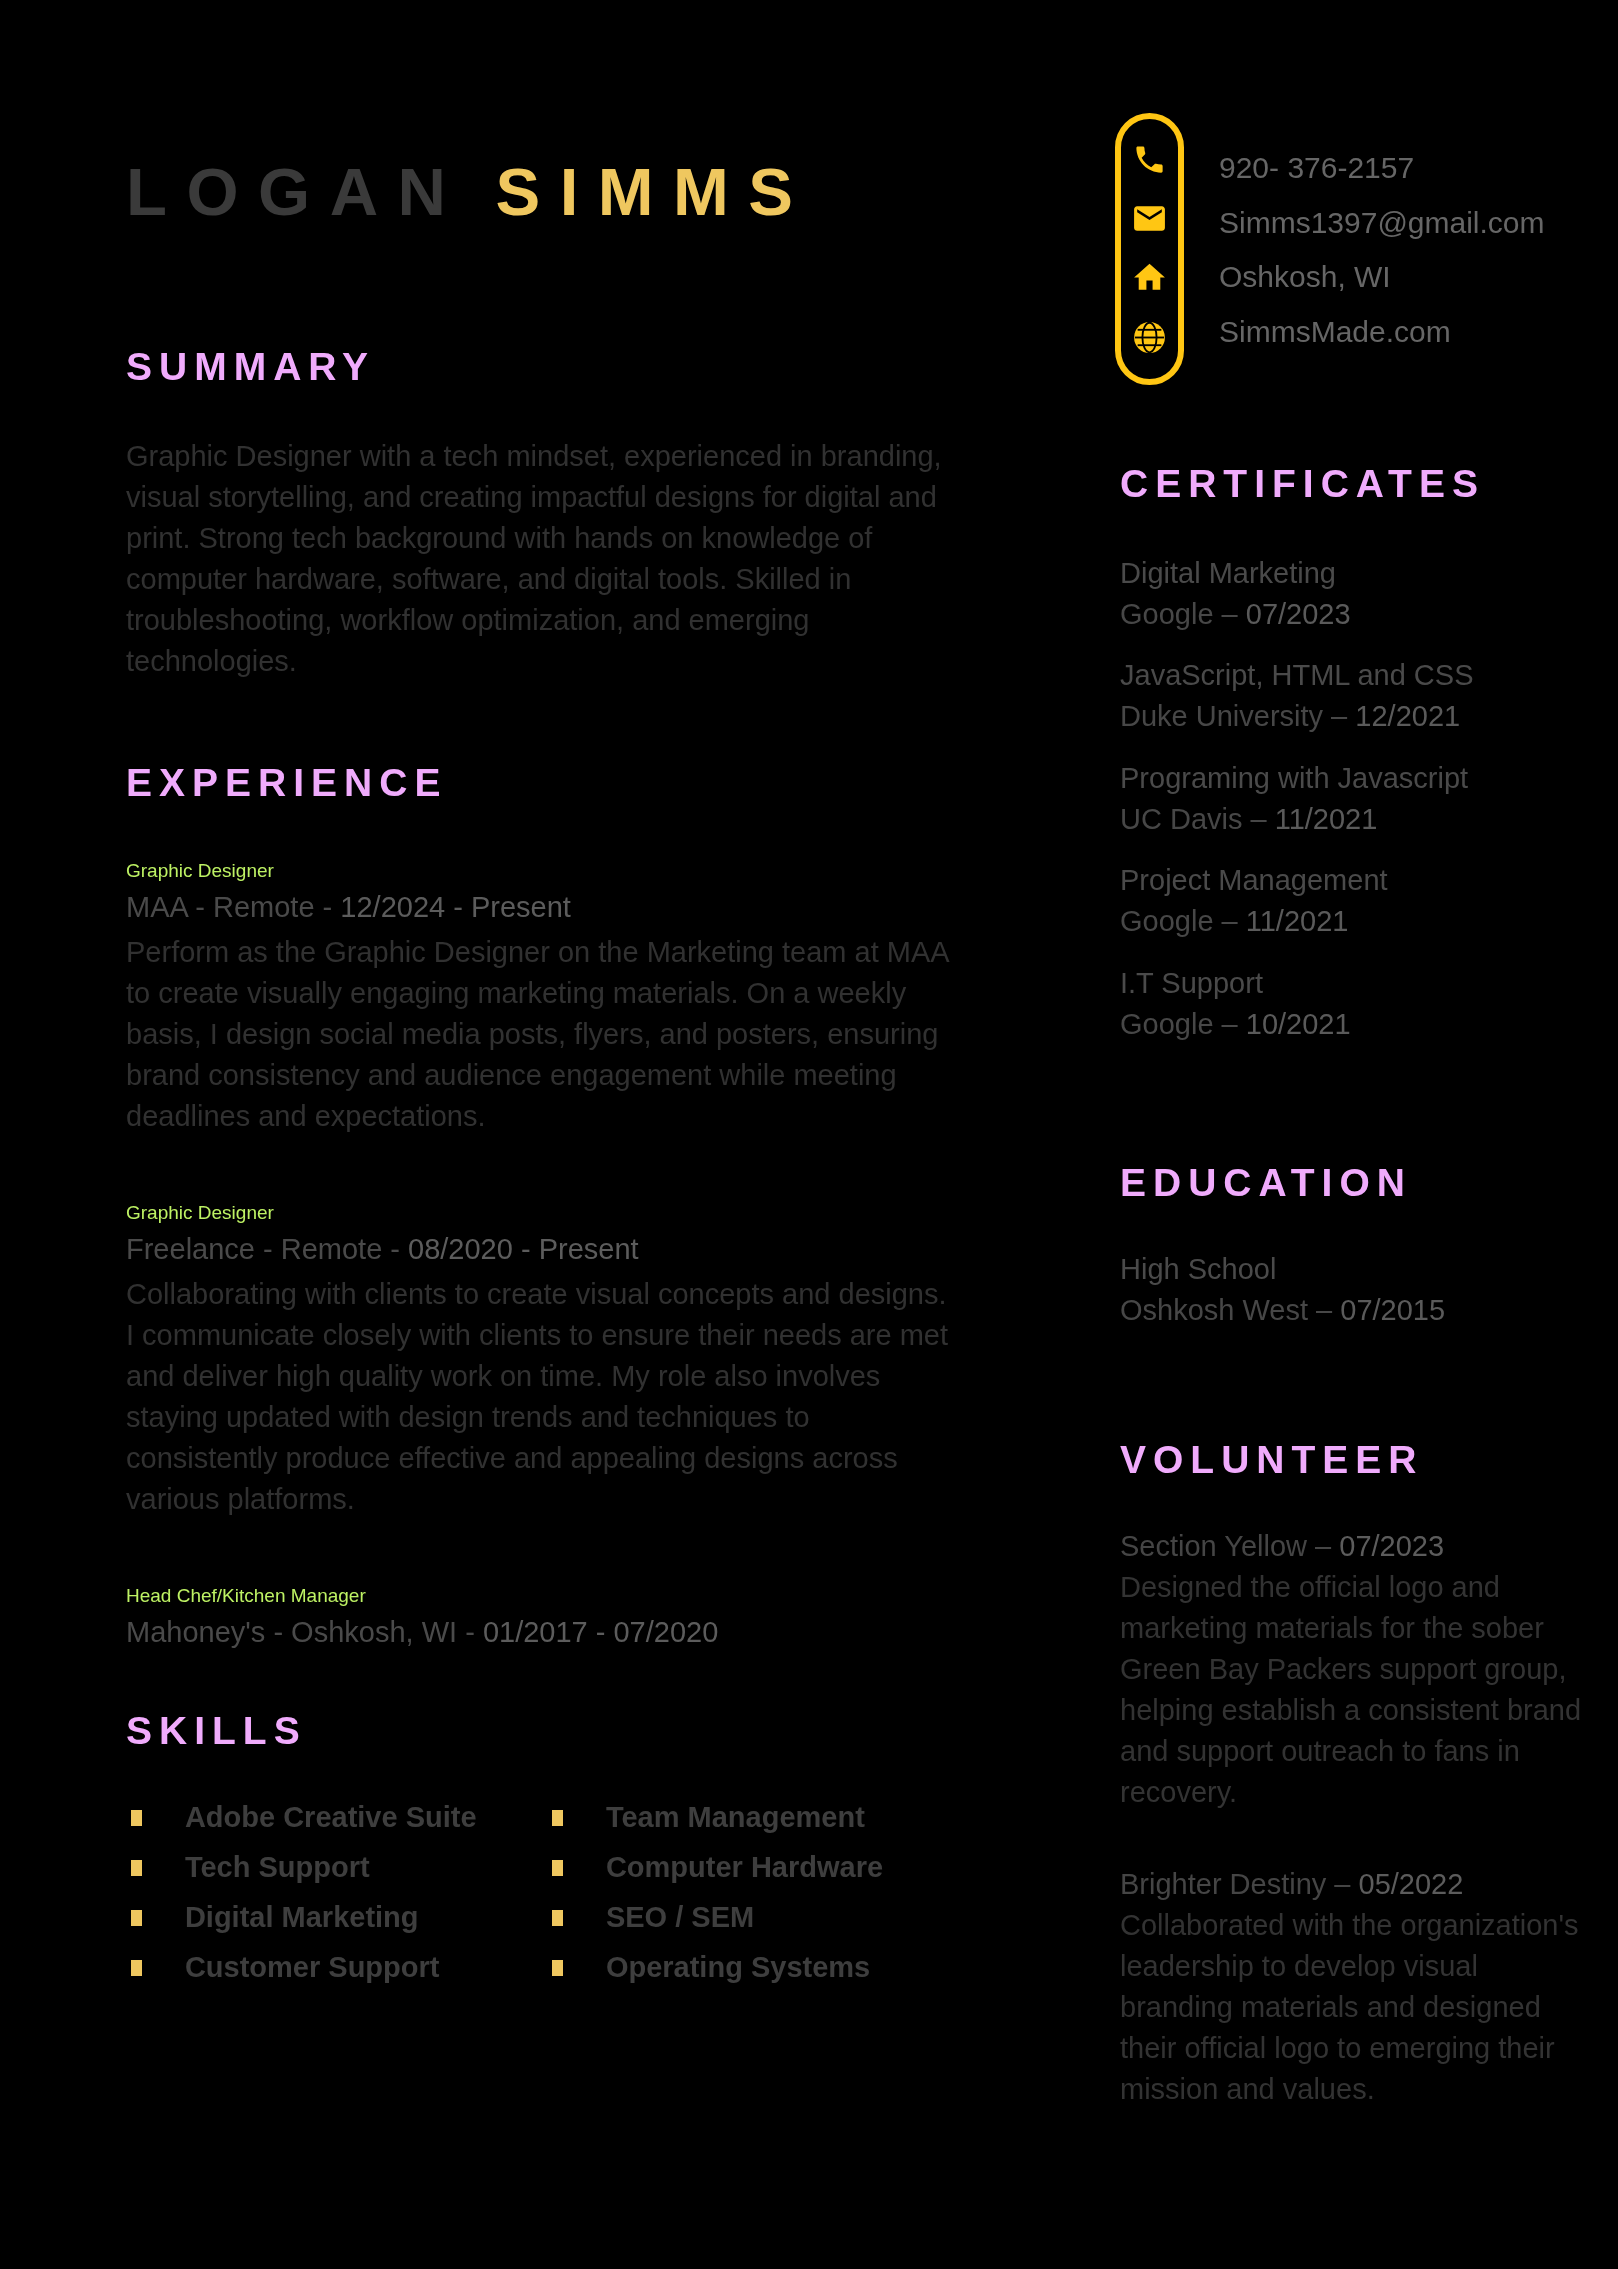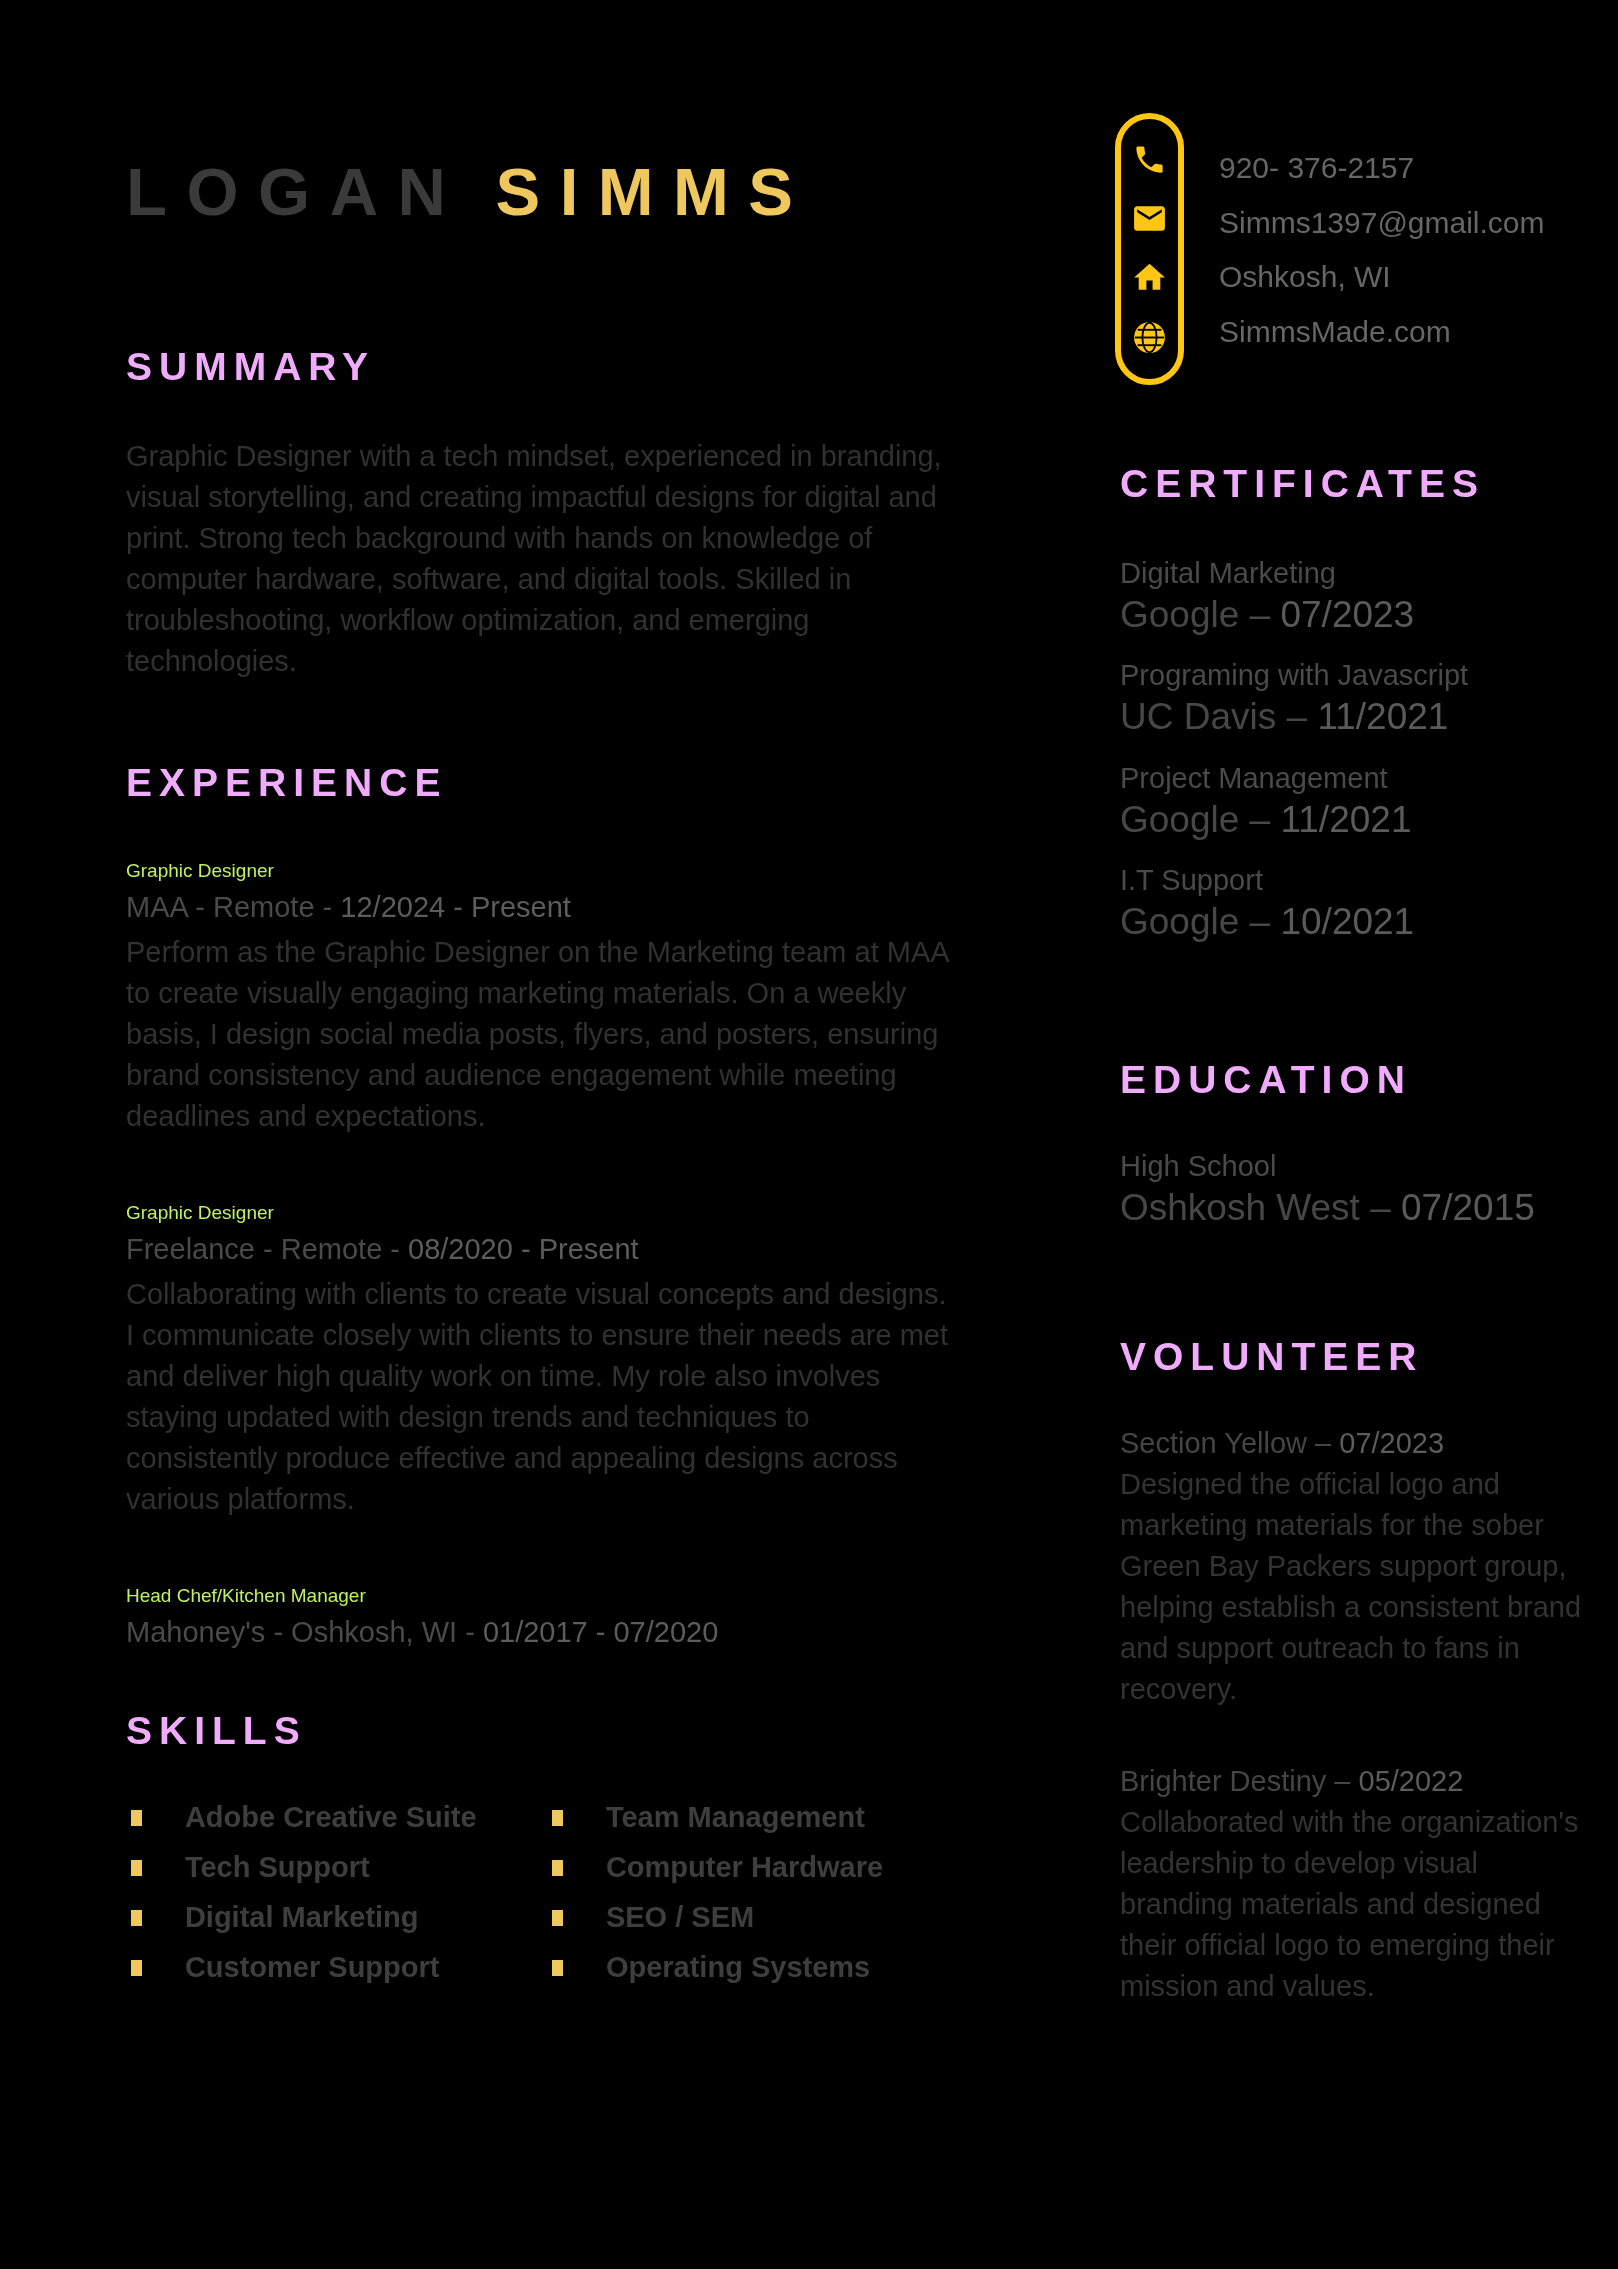--- a/index.html
+++ b/index.html
@@ -60,21 +60,21 @@
     margin:0 0 15px 0;padding-left:5.3px;
     font-size:29px;line-height:35px;font-weight:700;color:#3E3E3E;
   }
   .sq{
     display:inline-block;width:10.6px;height:16px;
     background:#EFC75F;margin-right:43px;flex:0 0 auto;
   }
   
   .cert{margin:0 0 20.4px 0;}
   .cert-name{font-size:29px;line-height:41px;color:#4A4A4A;}
-  .cert-meta{font-size:37px;line-height:41px;color:#474747;}
+  .cert-meta{font-size:29px;line-height:41px;color:#474747;}
   .cert-meta .date{color:#5A5A5A;}
   .h-edu{margin-top:115px;margin-bottom:43px;}
   .h-vol{margin-top:106px;margin-bottom:43px;}
   .vol{margin:0 0 51px 0;}
   .vol-title{font-size:29px;line-height:41px;color:#454545;}
   .vol-title .date{color:#5C5C5C;}
   .vol-desc{margin:0;font-size:29px;line-height:41px;color:#333333;}
 </style>
 </head>
 <body>
@@ -196,20 +196,24 @@
   <div class="right-col">
 
     <section>
       <h2>CERTIFICATES</h2>
 
       <div class="cert">
         <div class="cert-name">Digital Marketing</div>
         <div class="cert-meta"><span>Google – </span><span class="date">07/2023</span></div>
       </div>
       <div class="cert">
+        <div class="cert-name">JavaScript, HTML and CSS</div>
+        <div class="cert-meta"><span>Duke University – </span><span class="date">12/2021</span></div>
+      </div>
+      <div class="cert">
         <div class="cert-name">Programing with Javascript</div>
         <div class="cert-meta"><span>UC Davis – </span><span class="date">11/2021</span></div>
       </div>
       <div class="cert">
         <div class="cert-name">Project Management</div>
         <div class="cert-meta"><span>Google – </span><span class="date">11/2021</span></div>
       </div>
       <div class="cert">
         <div class="cert-name">I.T Support</div>
         <div class="cert-meta"><span>Google – </span><span class="date">10/2021</span></div>

